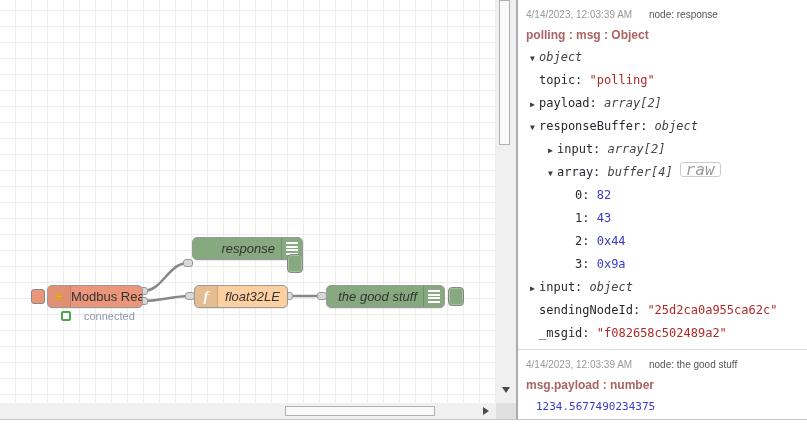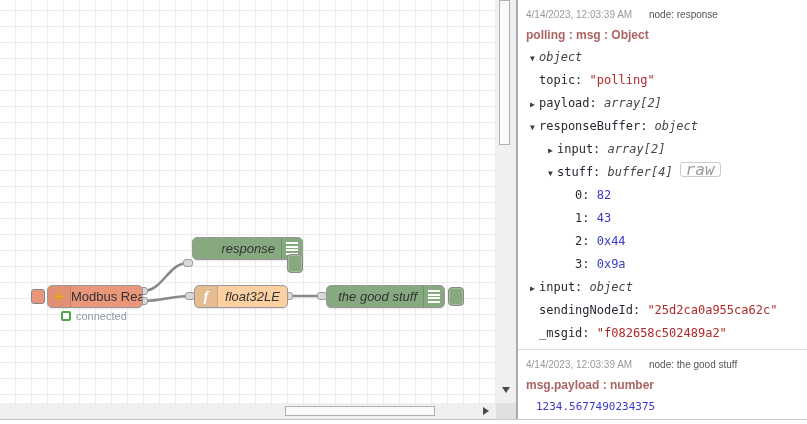--- a/index.html
+++ b/index.html
@@ -37,21 +37,21 @@
   .debug-bars{width:12px;height:13px;
     background:repeating-linear-gradient(to bottom,#fff 0 2px,rgba(0,0,0,0) 2px 3.6px);}
 
   .inject-btn{position:absolute;left:31px;top:289px;width:14px;height:15px;background:#E9967A;
     border:1px solid #888;border-radius:3px;box-sizing:border-box;}
   .toggle-btn{position:absolute;width:16px;height:19px;background:#87A980;border:1px solid #888;
     border-radius:4px;box-sizing:border-box;box-shadow:inset 0 0 0 1px rgba(255,255,255,0.25);}
   .toggle-response{left:287px;top:254px;}
   .toggle-good{left:448px;top:287px;}
 
-  .status{position:absolute;left:61px;top:310px;display:flex;align-items:center;gap:5px;}
+  .status{position:absolute;left:61px;top:310px;display:flex;align-items:center;gap:13px;}
   .status-dot{width:6px;height:6px;background:#fff;border:2px solid #4ca64c;border-radius:2px;}
   .status-text{font-size:11px;color:#8b98a8;}
 
   
   .vscroll{position:absolute;left:496px;top:0;width:20px;height:403px;background:#f0f0f0;}
   .vthumb{position:absolute;left:3px;top:0;width:11px;height:145px;background:#fafafa;
     border:1px solid #b0b0b0;box-sizing:border-box;}
   .varrow{position:absolute;left:6px;top:387px;width:0;height:0;
     border-left:4px solid transparent;border-right:4px solid transparent;border-top:6px solid #4a4a4a;}
   .hscroll{position:absolute;left:0;top:403px;width:496px;height:16px;background:#f0f0f0;}
@@ -159,21 +159,21 @@
         <span>4/14/2023, 12:03:39 AM</span>
         <span class="msg-node-label">node: response</span>
       </div>
       <div class="msg-meta">polling : msg : Object</div>
       <div>
           <div class="tree-row" style="padding-left: 4px;"><span class="caret">▼</span><span class="v-type">object</span></div>
           <div class="tree-row" style="padding-left: 4px;"><span class="caret"></span><span class="tkey">topic: </span><span class="v-string">"polling"</span></div>
           <div class="tree-row" style="padding-left: 4px;"><span class="caret">▶</span><span class="tkey">payload: </span><span class="v-type">array[2]</span></div>
           <div class="tree-row" style="padding-left: 4px;"><span class="caret">▼</span><span class="tkey">responseBuffer: </span><span class="v-type">object</span></div>
           <div class="tree-row" style="padding-left: 22px;"><span class="caret">▶</span><span class="tkey">input: </span><span class="v-type">array[2]</span></div>
-          <div class="tree-row" style="padding-left: 22px;"><span class="caret">▼</span><span class="tkey">stuff: </span><span class="v-type">buffer[4]</span><span class="raw-btn">raw</span></div>
+          <div class="tree-row" style="padding-left: 22px;"><span class="caret">▼</span><span class="tkey">array: </span><span class="v-type">buffer[4]</span><span class="raw-btn">raw</span></div>
           <div class="tree-row" style="padding-left: 40px;"><span class="caret"></span><span class="tkey">0: </span><span class="v-number">82</span></div>
           <div class="tree-row" style="padding-left: 40px;"><span class="caret"></span><span class="tkey">1: </span><span class="v-number">43</span></div>
           <div class="tree-row" style="padding-left: 40px;"><span class="caret"></span><span class="tkey">2: </span><span class="v-number">0x44</span></div>
           <div class="tree-row" style="padding-left: 40px;"><span class="caret"></span><span class="tkey">3: </span><span class="v-number">0x9a</span></div>
           <div class="tree-row" style="padding-left: 4px;"><span class="caret">▶</span><span class="tkey">input: </span><span class="v-type">object</span></div>
           <div class="tree-row" style="padding-left: 4px;"><span class="caret"></span><span class="tkey">sendingNodeId: </span><span class="v-string">"25d2ca0a955ca62c"</span></div>
           <div class="tree-row" style="padding-left: 4px;"><span class="caret"></span><span class="tkey">_msgid: </span><span class="v-string">"f082658c502489a2"</span></div>
         </div>
     </div>
 

